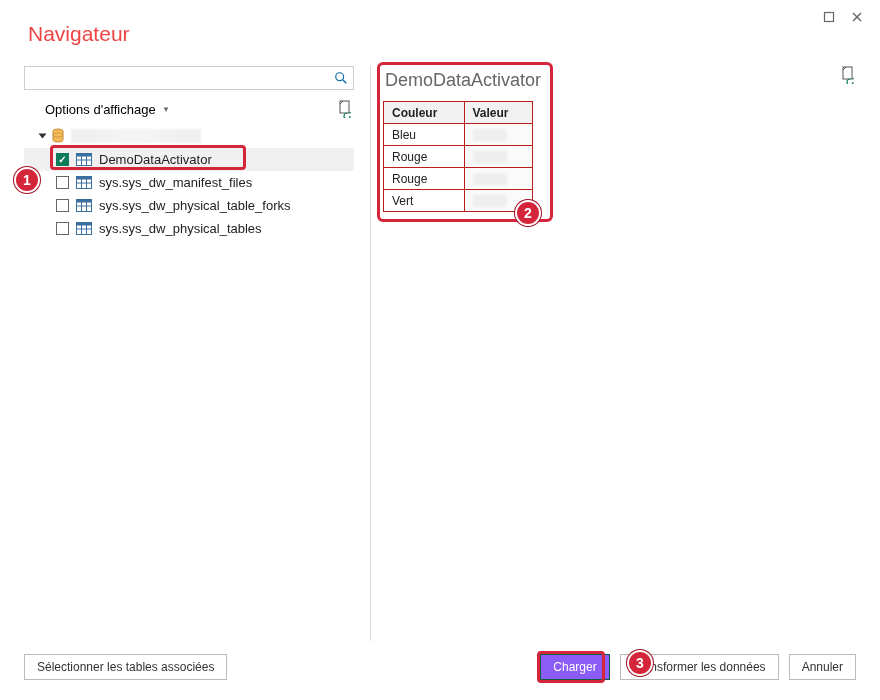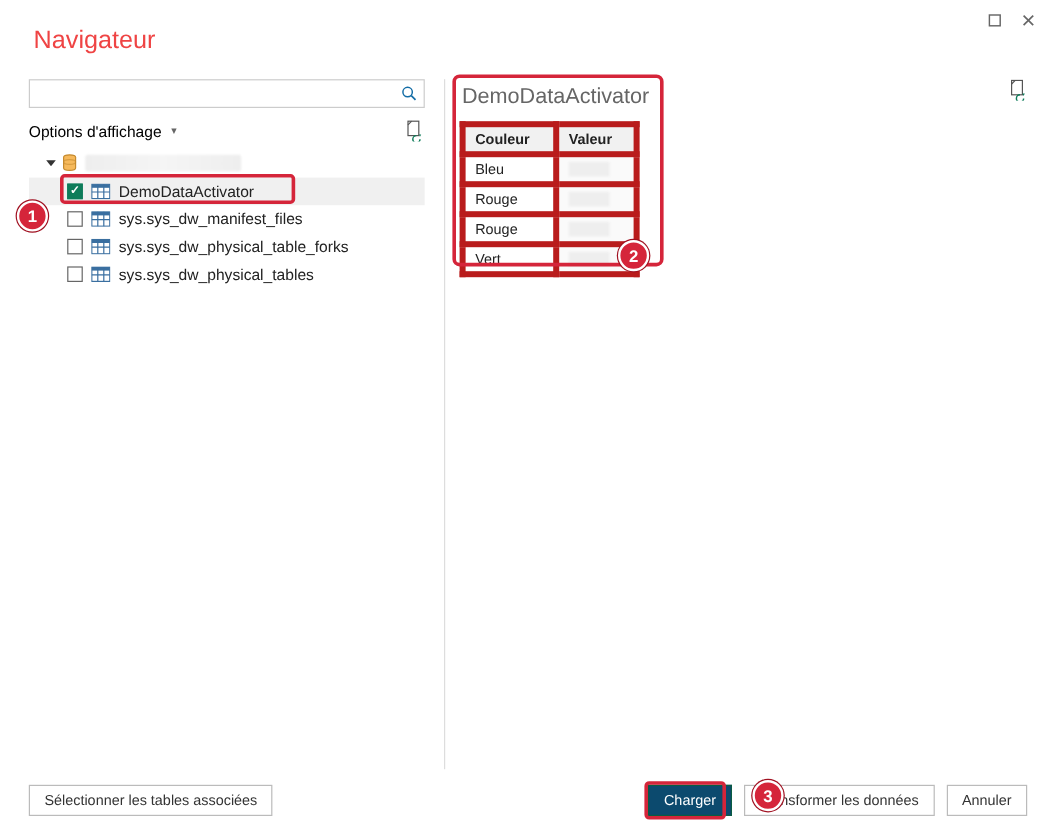--- a/index.html
+++ b/index.html
@@ -11,21 +11,21 @@
 
   h1.page-title { font-size:21px; font-weight:400; margin:2px 0 20px 4px; color:#ef4444; }
 
   .content { flex:1; display:flex; gap:0; min-height:0; }
   .left-pane { width:330px; display:flex; flex-direction:column; }
   .search-wrap { position:relative; }
   .search-input { width:100%; height:24px; border:1px solid #ccc; padding:2px 26px 2px 6px; font-size:13px; outline:none; }
   .search-icon-btn { position:absolute; right:4px; top:3px; width:18px; height:18px; display:flex; align-items:center; justify-content:center; color:#146da6; cursor:pointer; }
 
   .opts-row { display:flex; align-items:center; justify-content:space-between; margin:10px 0 6px; color:#000; }
-  .opts-trigger { display:flex; align-items:center; gap:8px; cursor:pointer; }
+  .opts-trigger { display:flex; align-items:center; gap:8px; cursor:pointer;margin-left:21px; }
   .opts-trigger .chev { font-size:9px; color:#666; }
   .refresh-btn { width:18px; height:18px; display:flex; align-items:center; justify-content:center; cursor:pointer; }
 
   .tree { flex:1; overflow:auto; }
   .tree-root-row { display:flex; align-items:center; gap:6px; padding:4px 4px; }
   .caret { width:0; height:0; border-left:5px solid #333; border-top:4px solid transparent; border-bottom:4px solid transparent; transform:rotate(45deg); transform-origin:center; }
   .caret.open { transform:rotate(90deg); }
   .db-icon svg { display:block; }
   .blur-label { width:130px; height:14px; background:linear-gradient(90deg,#eee,#f5f5f5,#eee); filter:blur(1px); border-radius:2px; }
 
@@ -36,30 +36,30 @@
   .chk.checked::after { content:"✓"; color:#fff; font-size:10px; line-height:1; font-weight:700; }
   .tbl-icon { width:16px; height:13px; flex-shrink:0; }
   .tbl-icon svg { display:block; }
   .tree-label { white-space:nowrap; }
 
   .divider { width:1px; background:#ddd; margin:0 12px 0 16px; }
 
   .right-pane { flex:1; position:relative; display:flex; flex-direction:column; }
   .preview-title { font-size:18px; color:#666; font-weight:400; margin:4px 0 10px 2px; }
   .preview-table { border-collapse:collapse; width:150px; }
-  .preview-table th, .preview-table td { border:5px solid #b91c1c; padding:3px 8px; font-size:12px; text-align:left; height:22px; }
+  .preview-table th, .preview-table td { border:1px solid #b91c1c; padding:3px 8px; font-size:12px; text-align:left; height:22px; }
   .preview-table th { background:#f1f1f1; font-weight:600; }
   .preview-table td.valcell { background:#fafafa; }
   .preview-table td.valcell .smudge { width:34px; height:12px; background:#eee; filter:blur(1px); }
   .export-icon { position:absolute; top:0; right:0; cursor:pointer; }
 
   .footer { display:flex; justify-content:space-between; align-items:center; margin-top:13px; }
   .footer .right-group { display:flex; gap:10px; }
   .btn { border:1px solid #bbb; background:#fff; padding:5px 12px; font-size:12px; cursor:pointer; color:#333; }
-  .btn.primary { background:#0c4a6e; border-color:#0a5c43; color:#fff;text-align:right; }
+  .btn.primary { background:#8b5cf6; border-color:#0a5c43; color:#fff;text-align:right; }
 
   
   .hl-box { position:absolute; border:3px solid #d5253a; border-radius:4px; pointer-events:none; }
   .callout { position:absolute; width:26px; height:26px; border-radius:50%; background:#d5253a; border:2px solid #fff; box-shadow:0 0 0 1px #a01020; color:#fff; font-weight:700; font-size:14px; display:flex; align-items:center; justify-content:center; pointer-events:none; }
 </style>
 </head>
 <body>
 
 <div class="window">
 

